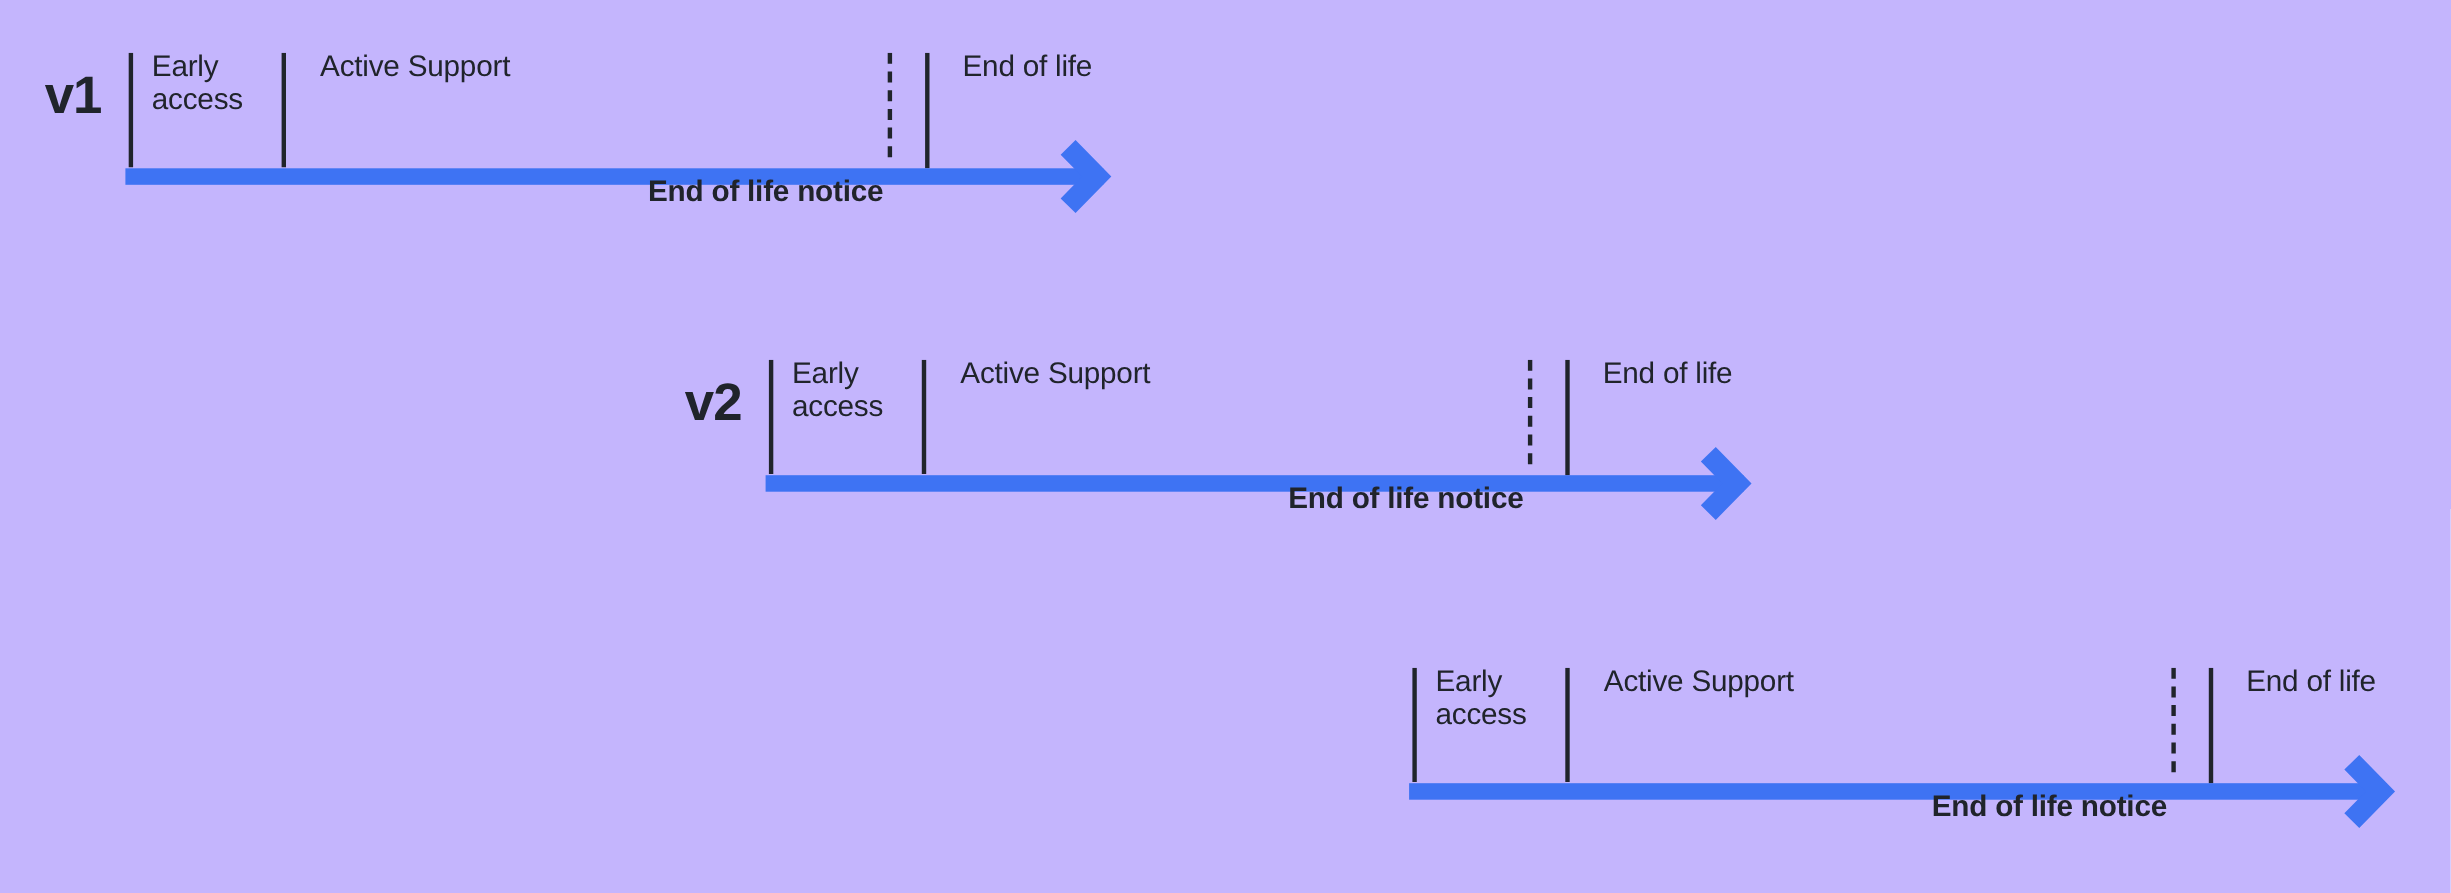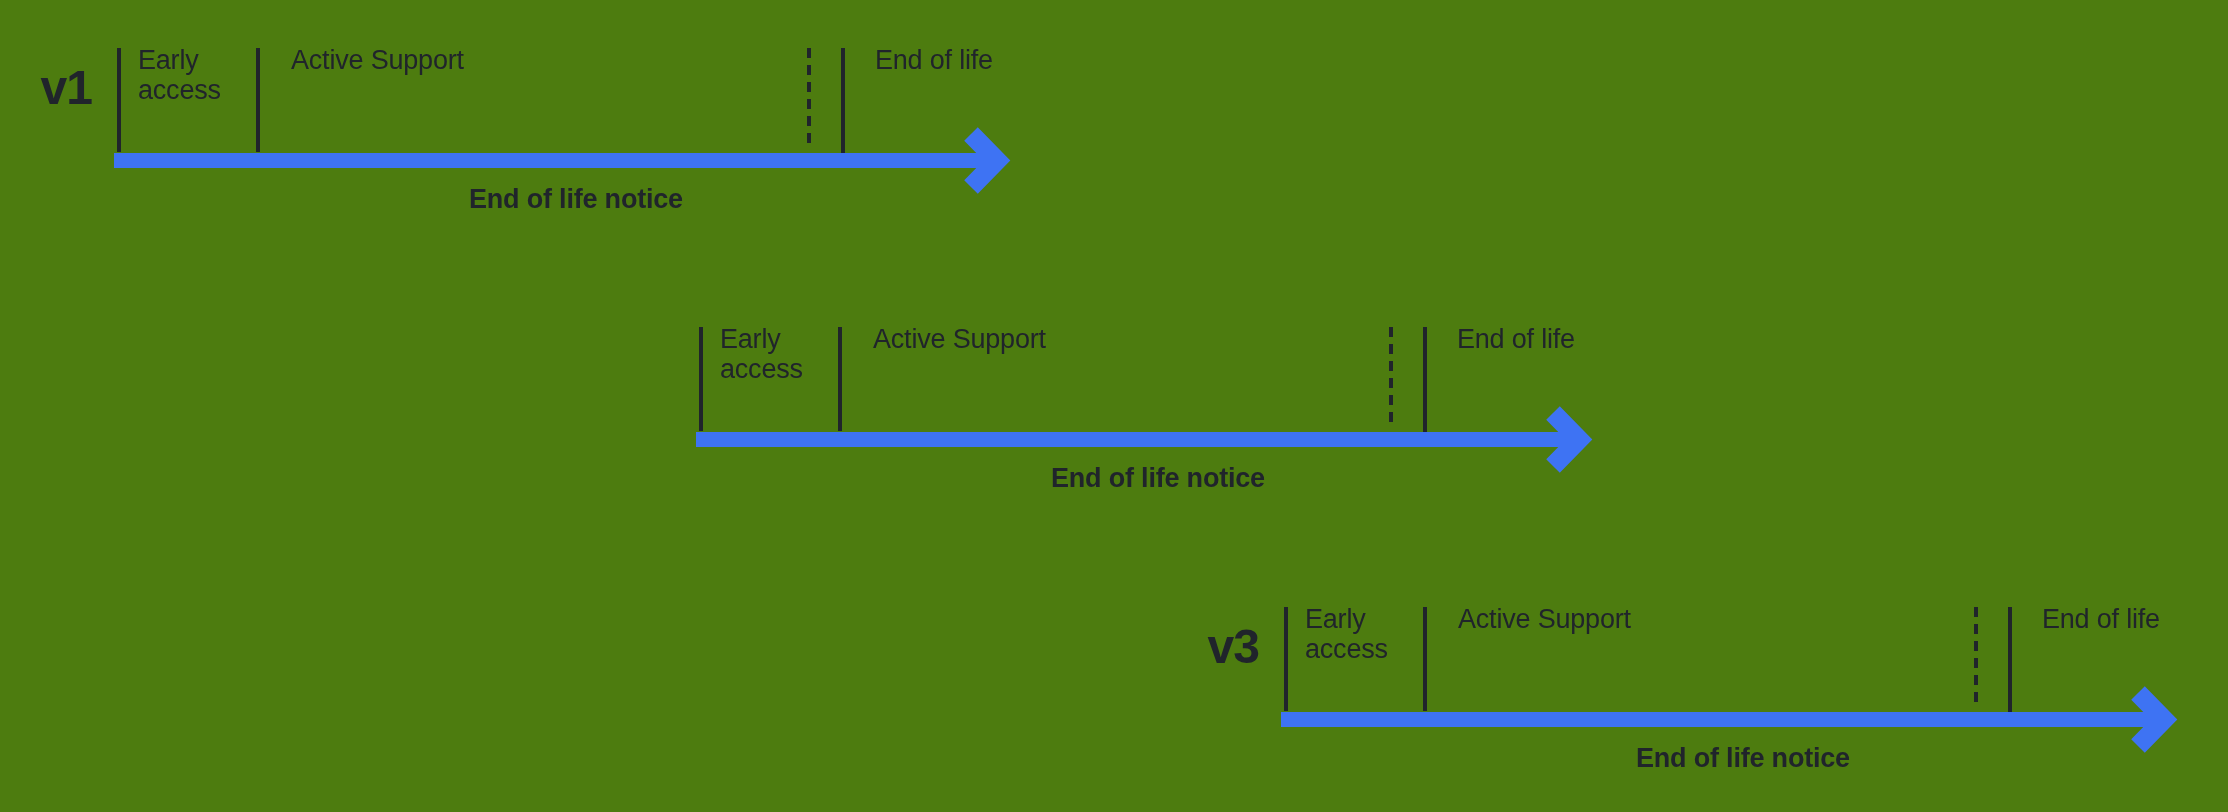--- a/index.html
+++ b/index.html
@@ -3,21 +3,21 @@
 <meta charset="utf-8">
 <style>
   :root{
     --accent-blue:#3E73F3;
     --ink:#20242B;
   }
   html,body{margin:0;padding:0;background:#ffffff;}
   .stage{
     position:relative;
     width:2228px;height:812px;
-    background:#4d7c0f;
+    background:#c4b5fd;
     overflow:hidden;
     font-family:"Liberation Sans","DejaVu Sans",sans-serif;
     color:var(--ink);
   }
   .row{position:absolute;width:1180px;height:180px;}
   .row-v1{left:-81px;top:48px;}
   .row-v2{left:501px;top:327px;}
   .row-v3{left:1086px;top:607px;}
 
   .version-label{
@@ -37,22 +37,22 @@
   .lbl{
     position:absolute;top:-3px;
     font-size:27px;line-height:30px;font-weight:400;
     letter-spacing:-0.2px;
     white-space:nowrap;
   }
   .lbl-early{left:219px;width:116px;white-space:normal;}
   .lbl-active{left:372px;}
   .lbl-eol{left:956px;}
   .lbl-notice{
-    left:550px;top:136px;width:334px;
-    text-align:left;
+    left:550px;top:111px;width:334px;
+    text-align:right;
     font-size:27px;line-height:30px;font-weight:700;
     letter-spacing:-0.2px;white-space:nowrap;
     position:absolute;
   }
 </style>
 </head>
 <body>
 
 <div class="stage">
 
@@ -66,36 +66,36 @@
       <rect class="bar" x="195" y="105" width="889" height="15"></rect>
       <polyline class="chev" points="1052,86 1078,112.5 1052,139"></polyline>
     </svg>
     <div class="lbl lbl-early">Early access</div>
     <div class="lbl lbl-active">Active Support</div>
     <div class="lbl lbl-eol">End of life</div>
     <div class="lbl-notice">End of life notice</div>
   </div>
 
   <div class="row row-v2">
+    <div class="version-label">v2</div>
     <svg class="track" width="1180" height="180" viewBox="0 0 1180 180" aria-hidden="true">
       <line class="tick" x1="200" y1="0" x2="200" y2="104"></line>
       <line class="tick" x1="339" y1="0" x2="339" y2="104"></line>
       <line class="dashed" x1="890" y1="0" x2="890" y2="100"></line>
       <line class="tick" x1="924" y1="0" x2="924" y2="105"></line>
       <rect class="bar" x="195" y="105" width="889" height="15"></rect>
       <polyline class="chev" points="1052,86 1078,112.5 1052,139"></polyline>
     </svg>
     <div class="lbl lbl-early">Early access</div>
     <div class="lbl lbl-active">Active Support</div>
     <div class="lbl lbl-eol">End of life</div>
     <div class="lbl-notice">End of life notice</div>
   </div>
 
   <div class="row row-v3">
-    <div class="version-label">v3</div>
     <svg class="track" width="1180" height="180" viewBox="0 0 1180 180" aria-hidden="true">
       <line class="tick" x1="200" y1="0" x2="200" y2="104"></line>
       <line class="tick" x1="339" y1="0" x2="339" y2="104"></line>
       <line class="dashed" x1="890" y1="0" x2="890" y2="100"></line>
       <line class="tick" x1="924" y1="0" x2="924" y2="105"></line>
       <rect class="bar" x="195" y="105" width="889" height="15"></rect>
       <polyline class="chev" points="1052,86 1078,112.5 1052,139"></polyline>
     </svg>
     <div class="lbl lbl-early">Early access</div>
     <div class="lbl lbl-active">Active Support</div>

